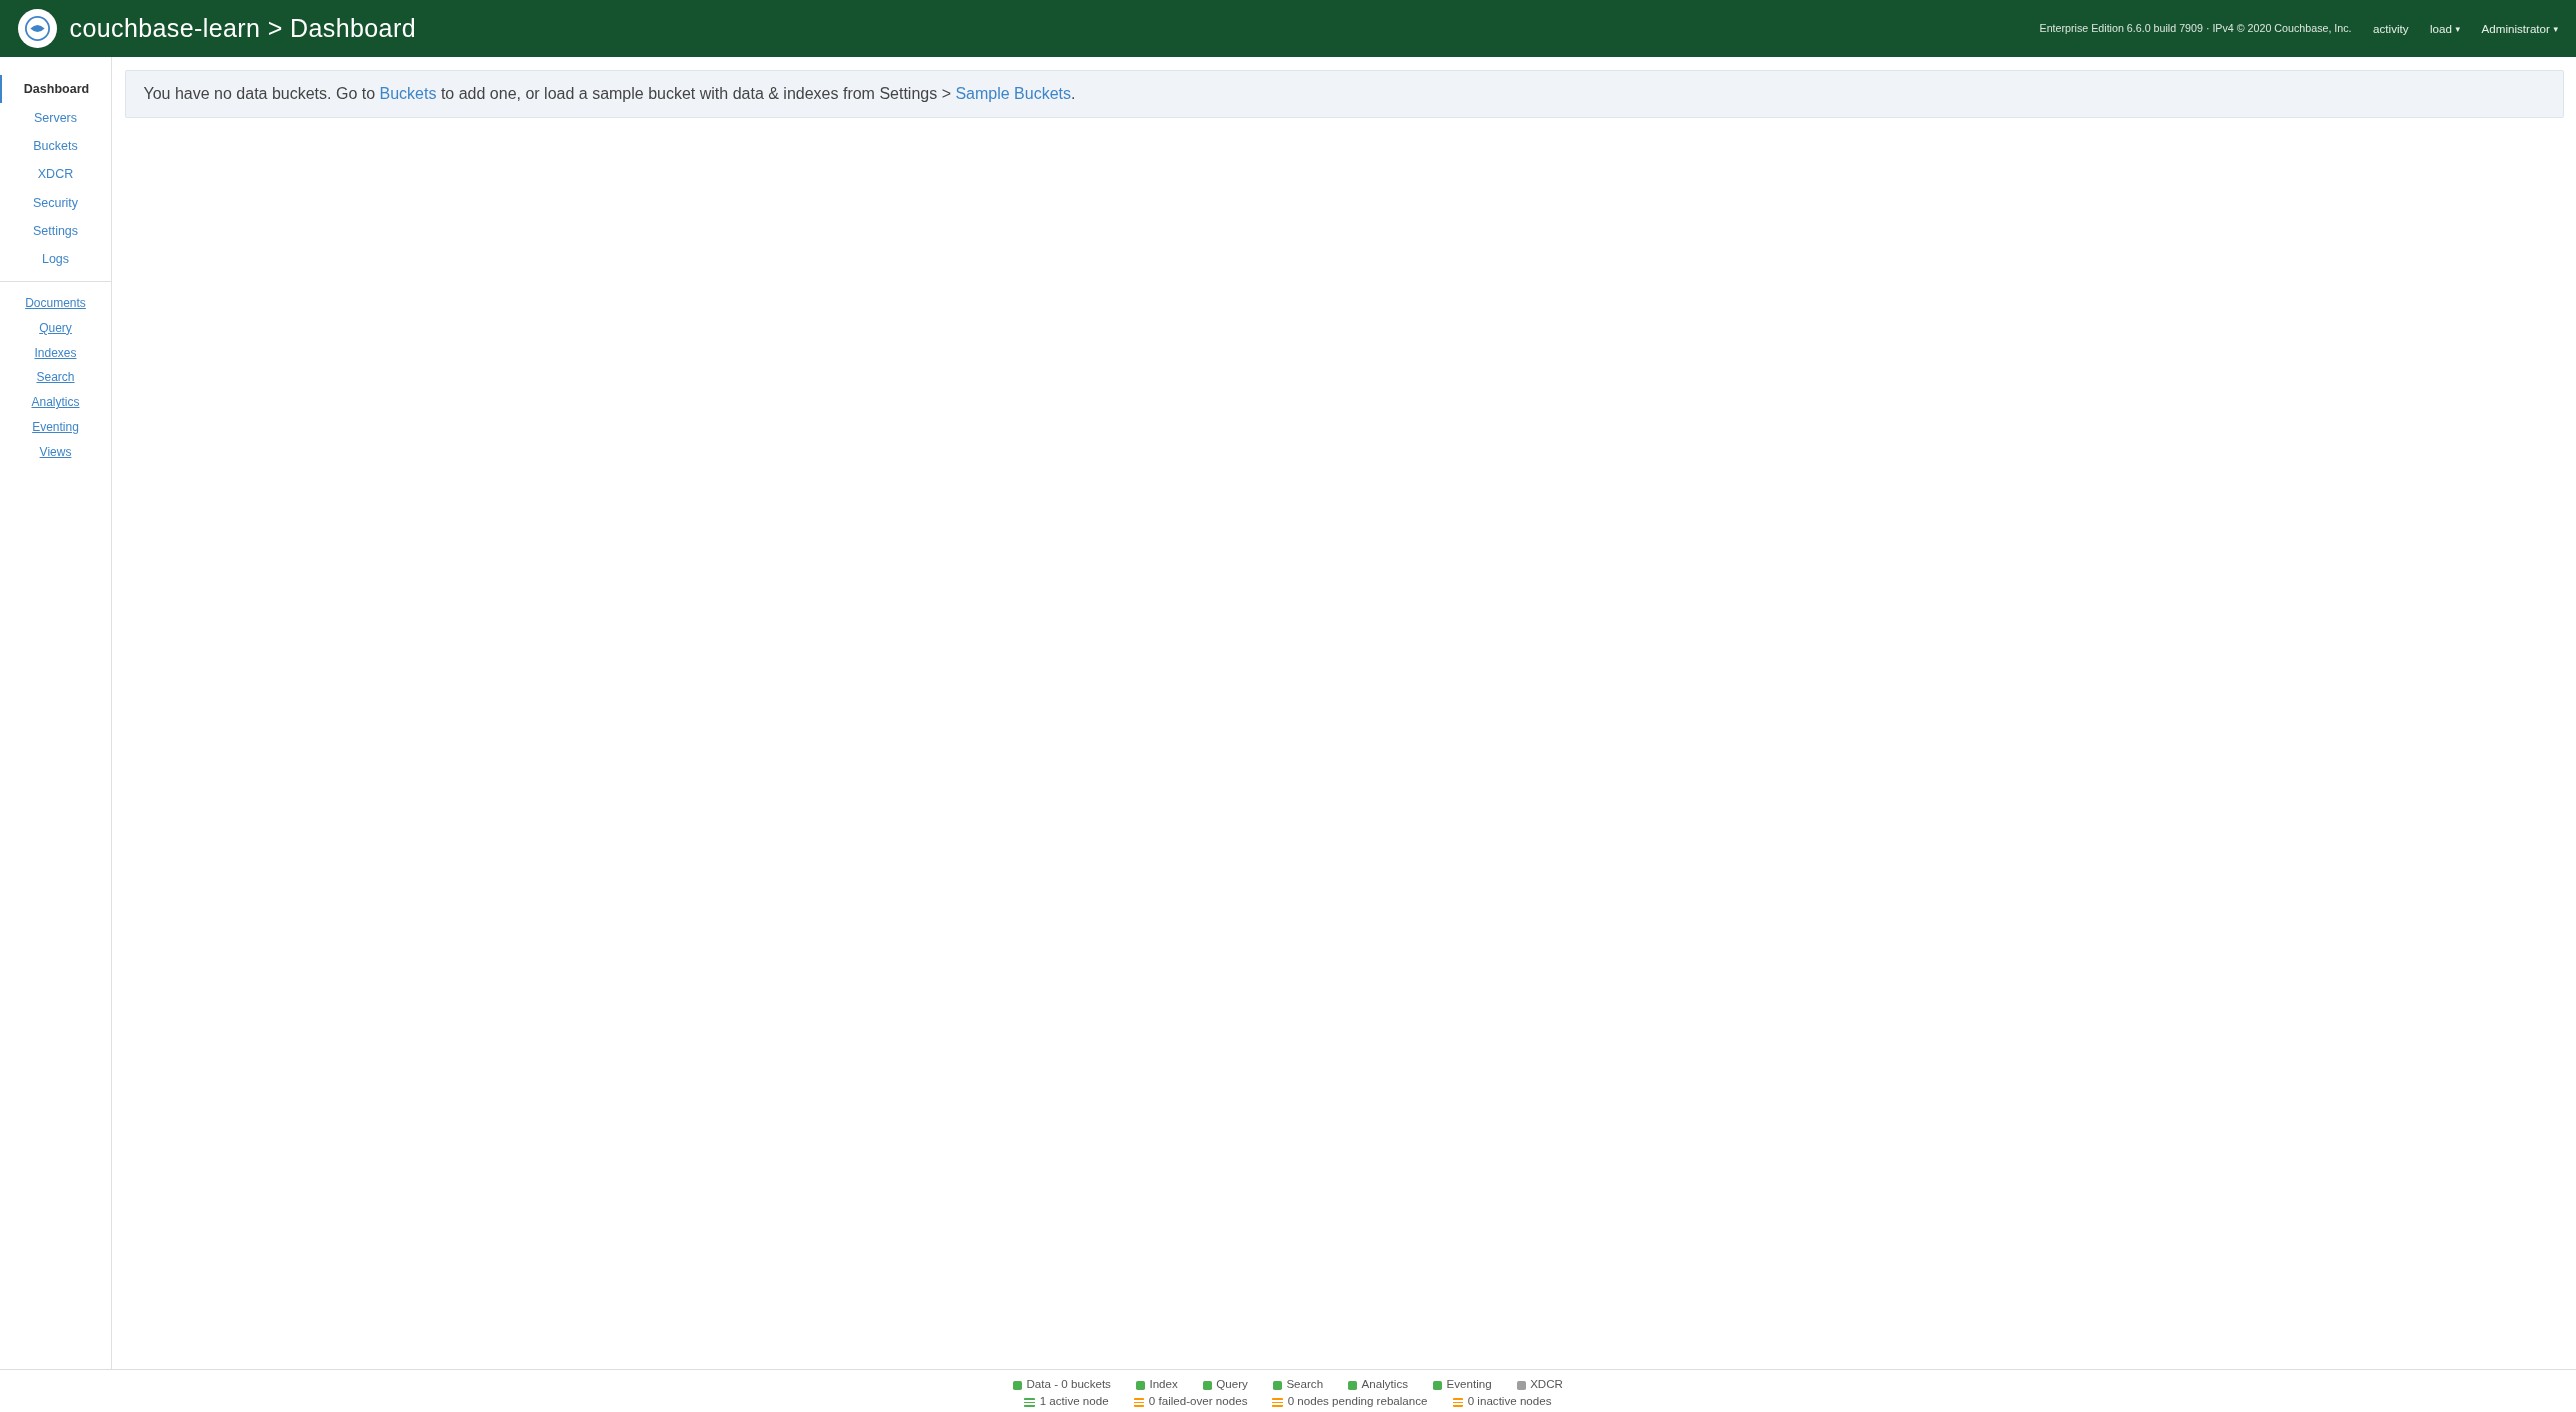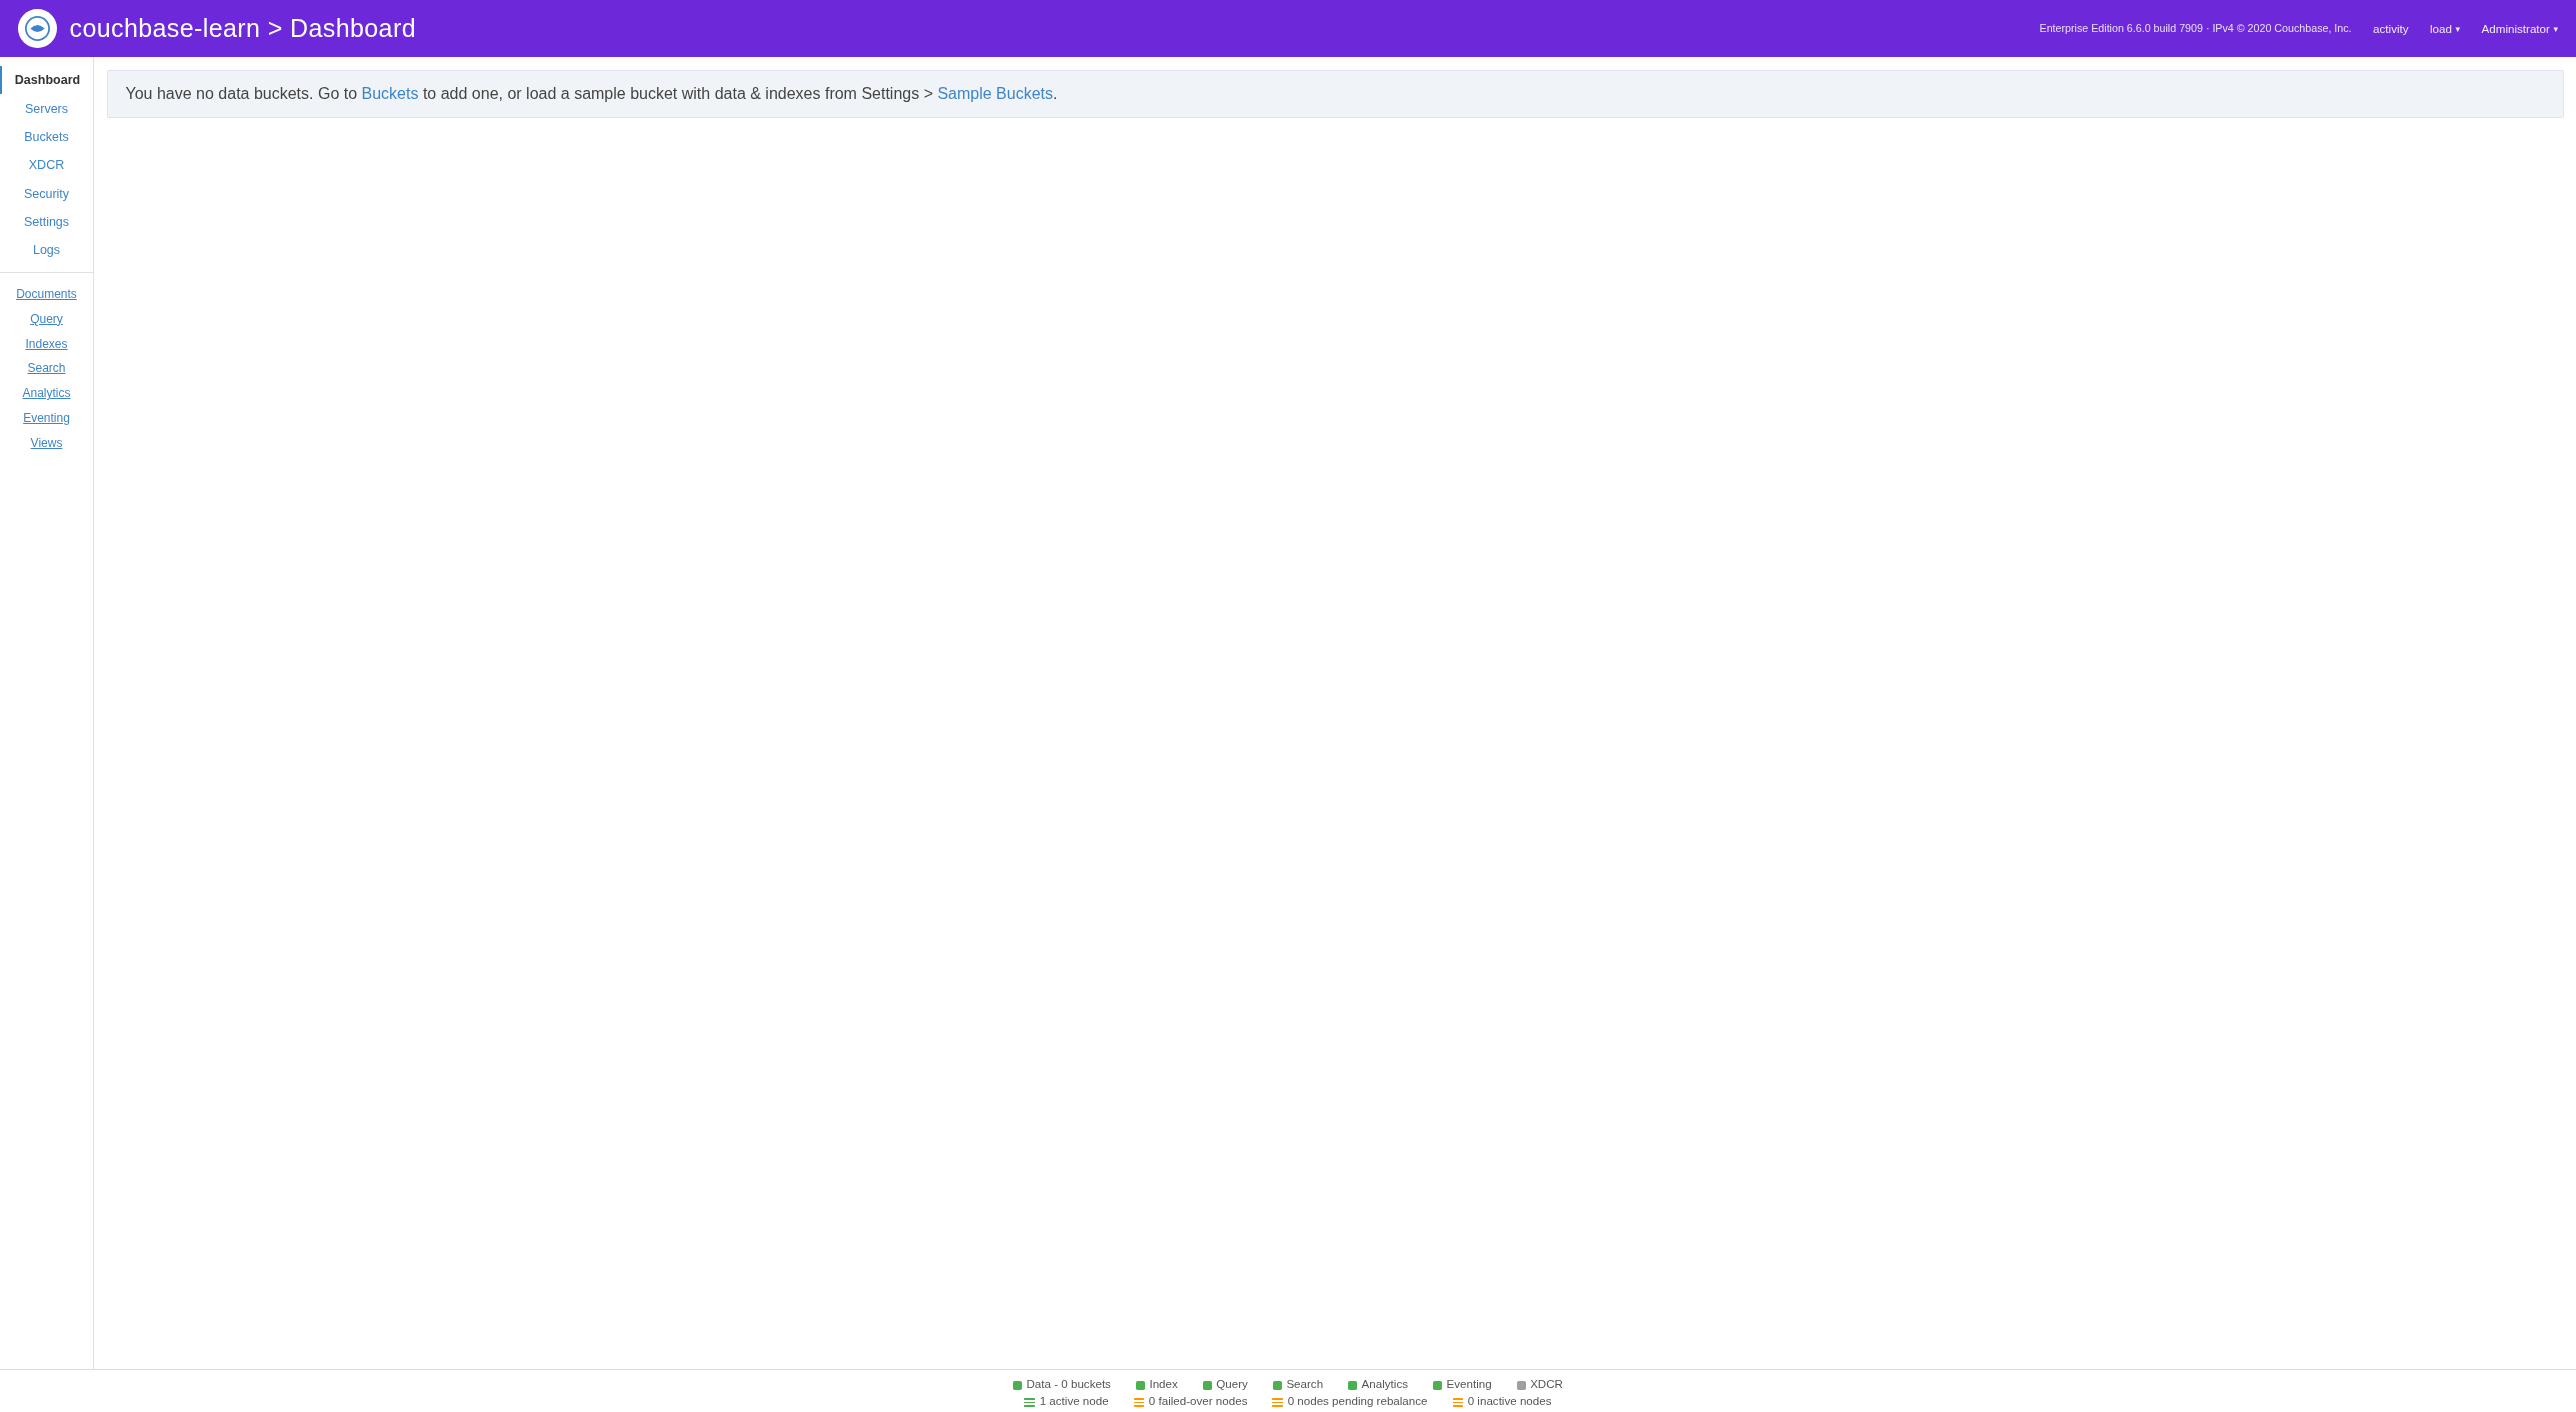--- a/index.html
+++ b/index.html
@@ -1,20 +1,20 @@
 <!DOCTYPE html>
 <html style="font-size:14.3px"><head>
   <meta charset="utf-8">
   <style>
     * { margin: 0; padding: 0; box-sizing: border-box; }
     body { font-family: Arial, sans-serif; font-size: 12.5px; background: #f5f5f5; display: flex; flex-direction: column; height: 100vh; overflow: hidden; }
 
     
     .topbar {
-      background: #6d28d9;
+      background: #14532d;
       color: white;
       display: flex;
       align-items: center;
       justify-content: space-between;
       padding: 0 18px;
       height: 57px;
       flex-shrink: 0;
     }
     .topbar-left {
       display: flex;
@@ -61,24 +61,24 @@
 
     
     .main-layout {
       display: flex;
       flex: 1;
       overflow: hidden;
     }
 
     
     .sidebar {
-      width: 94px;
+      width: 112px;
       background: white;
       border-right: 0.9px solid #e0e0e0;
-      padding-top: 9px;
+      padding-top: 18px;
       flex-shrink: 0;
       overflow-y: auto;
     }
     .sidebar-item {
       text-align: center;
       padding: 7.2px 3.6px;
       cursor: pointer;
       color: #3d85c8;
       font-size: 12.5px;
       text-decoration: none;

